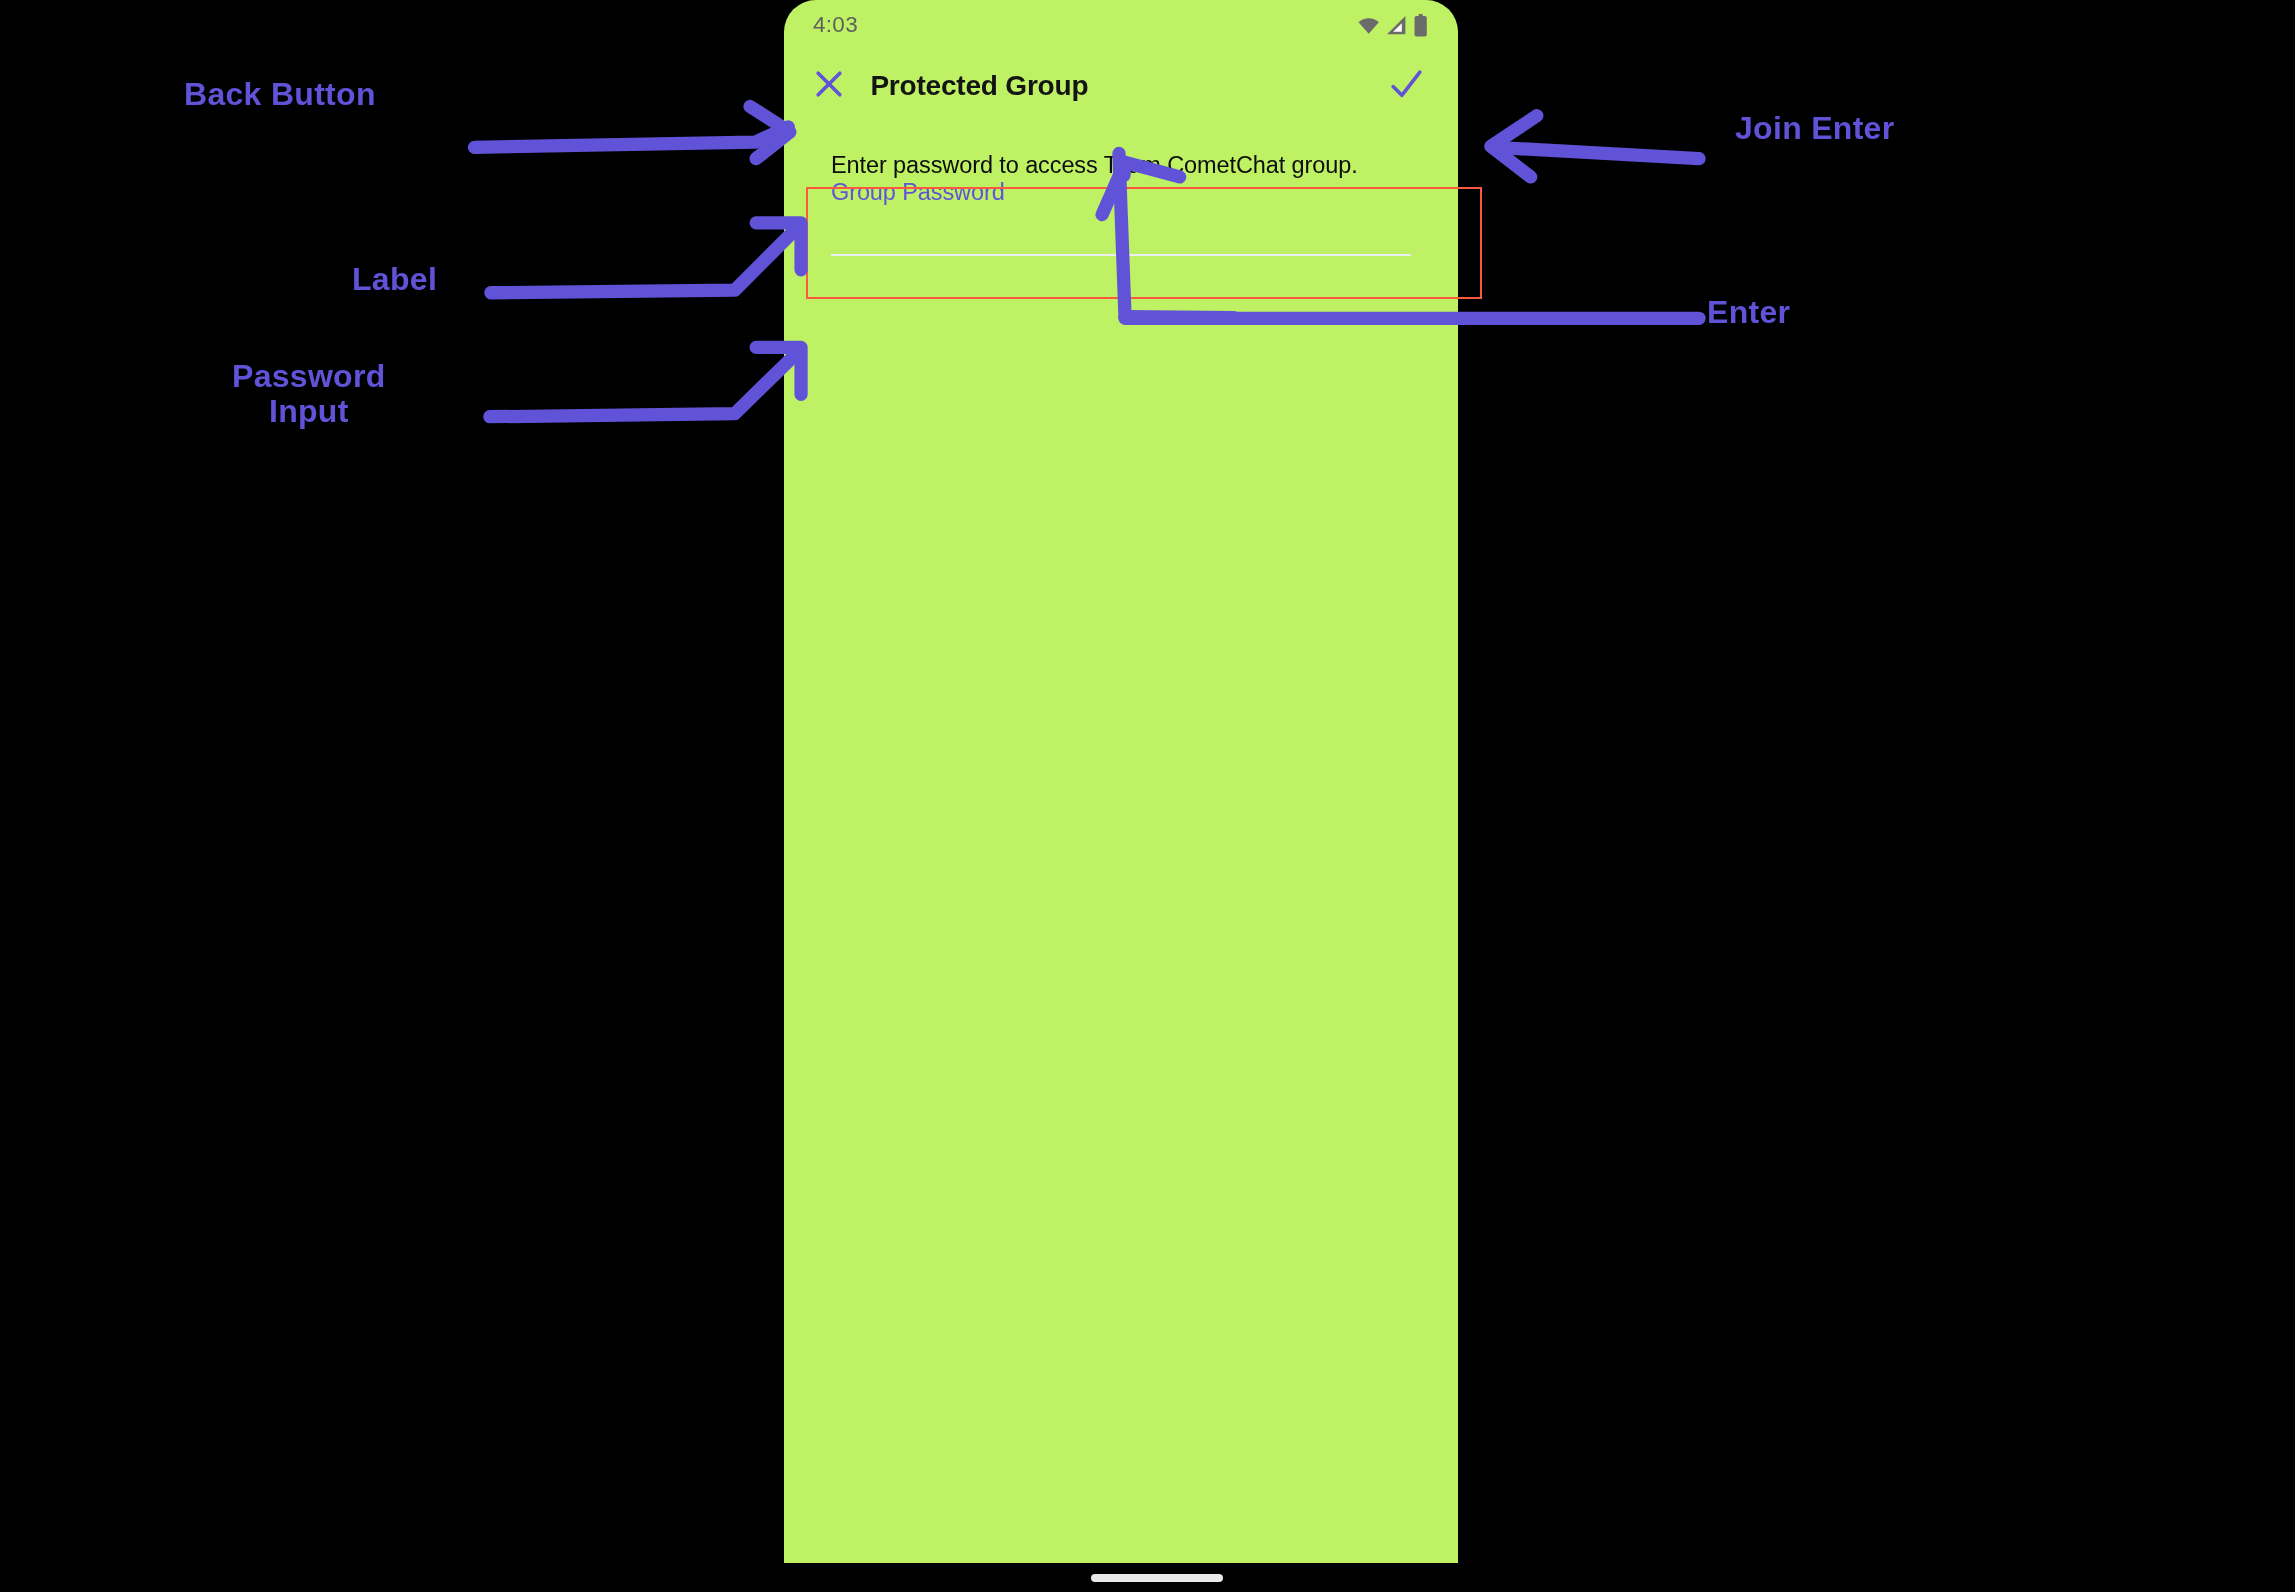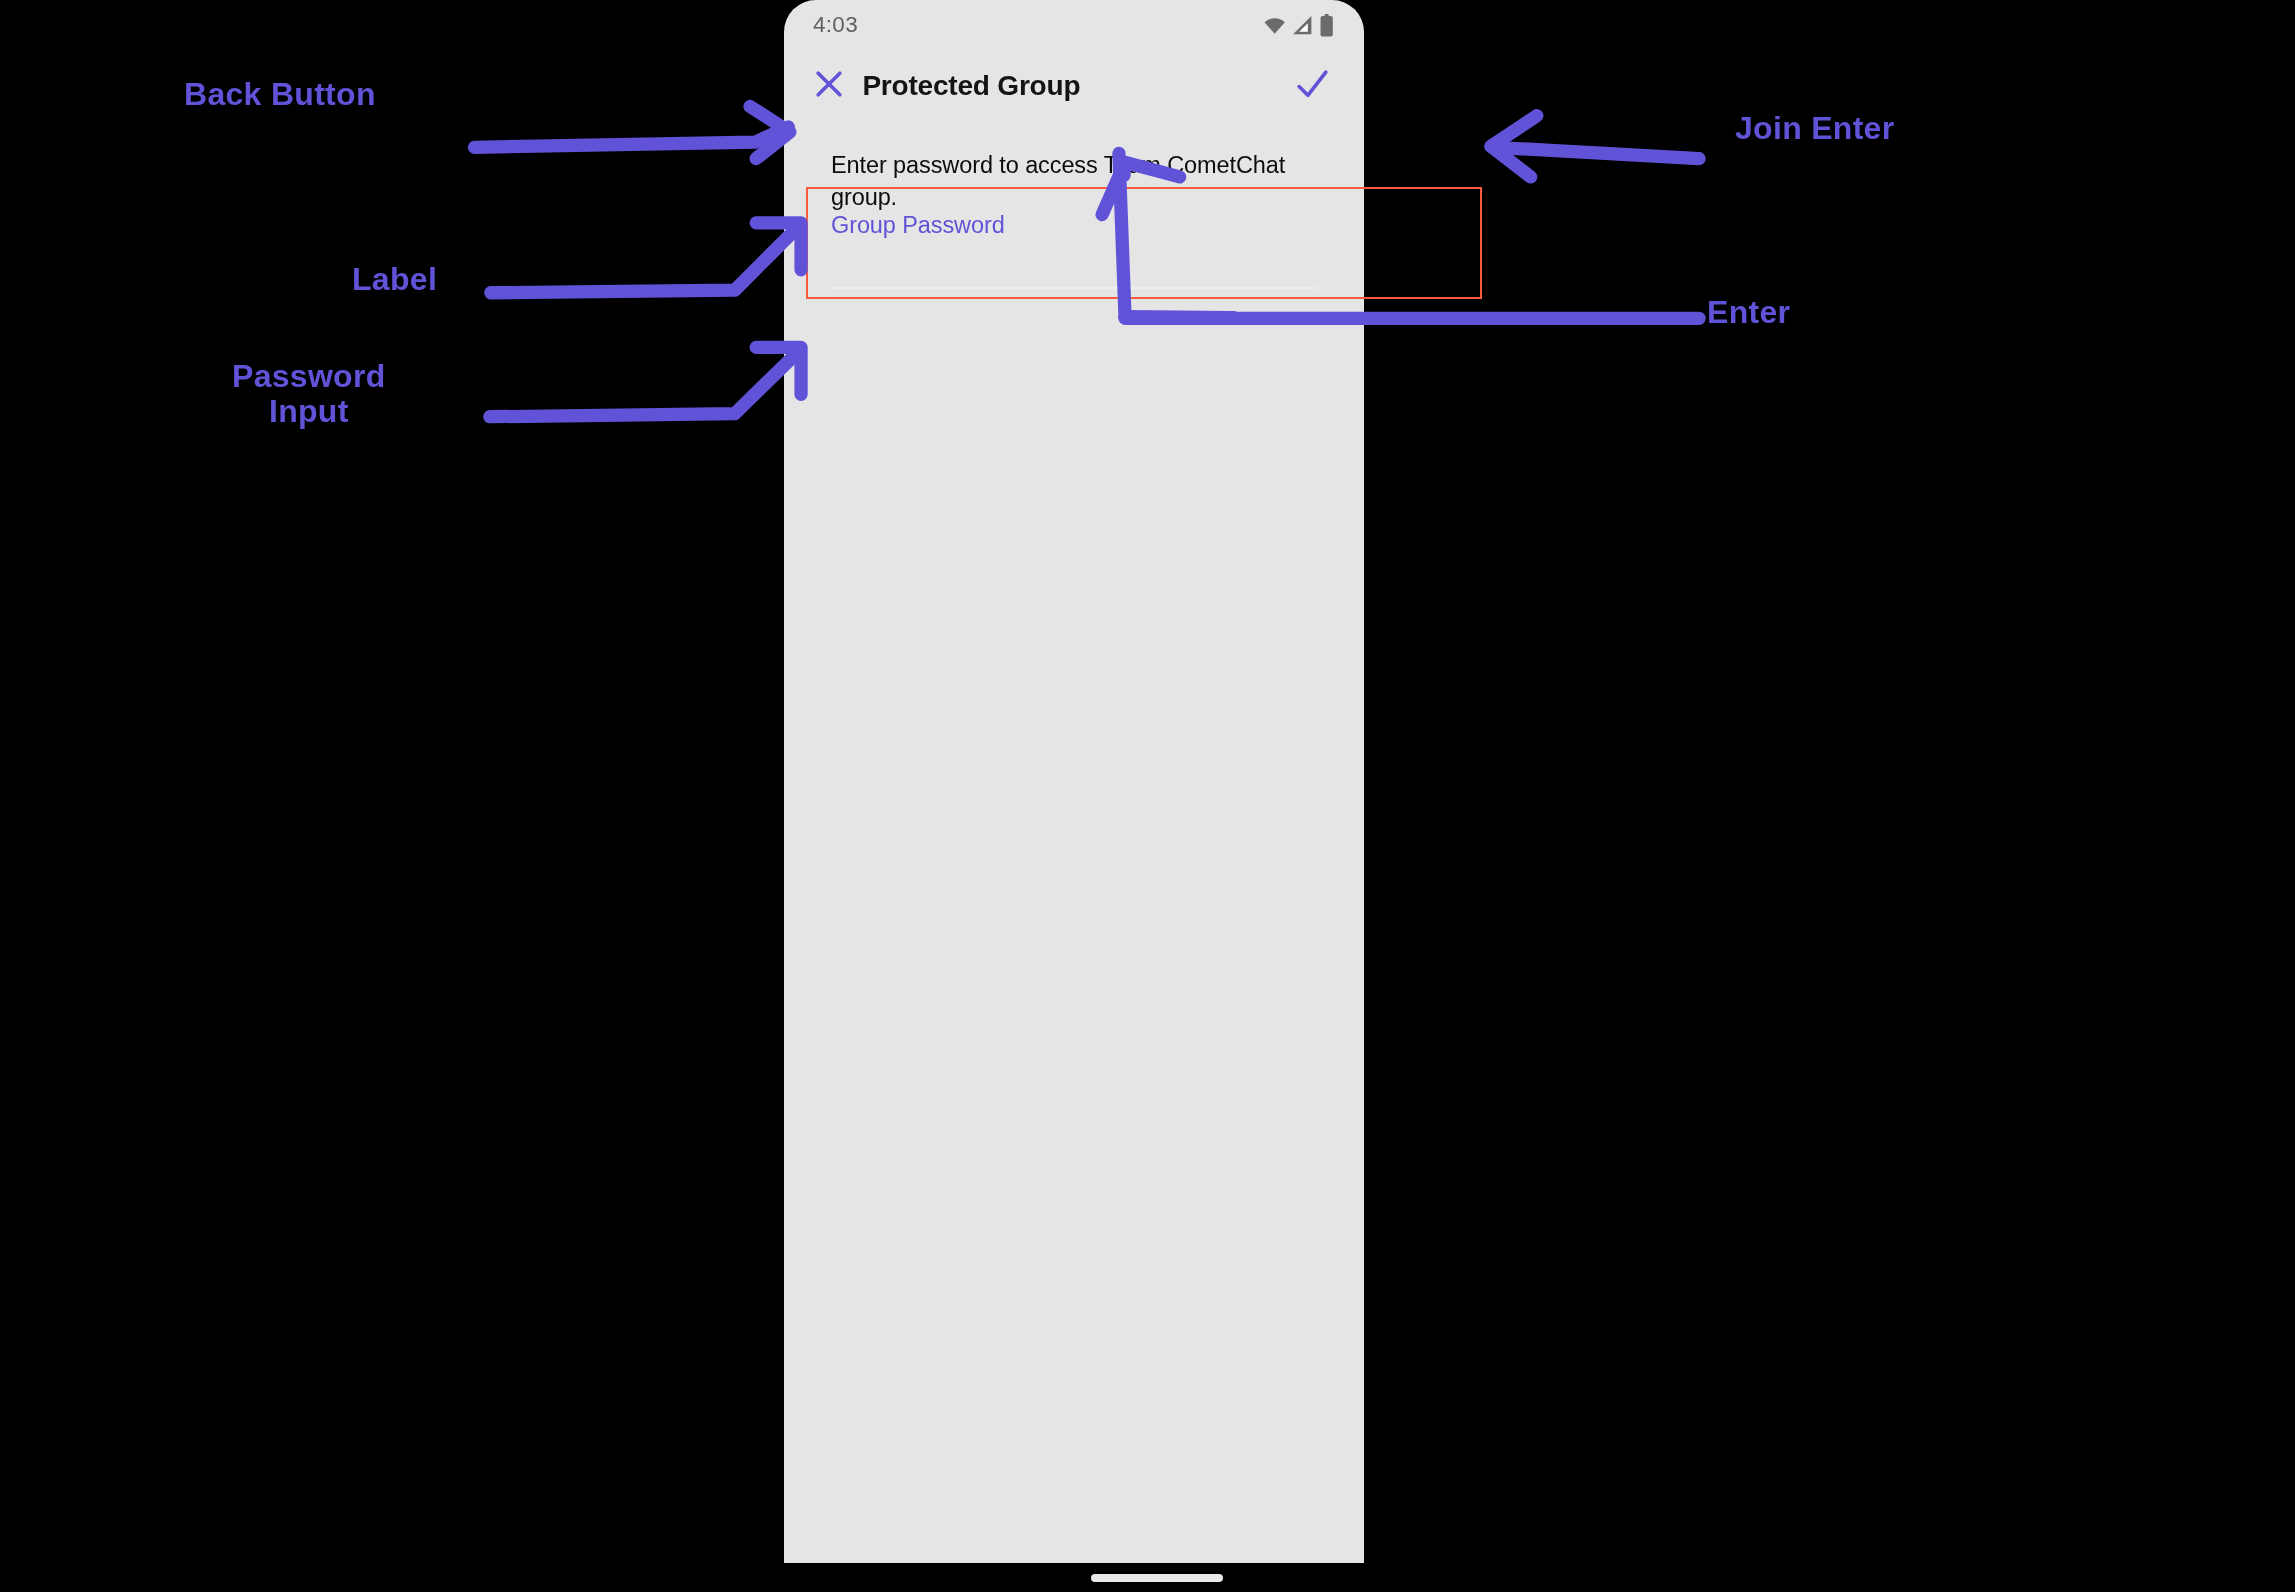--- a/index.html
+++ b/index.html
@@ -13,23 +13,23 @@
     position: relative;
     overflow: hidden;
     font-family: "Liberation Sans", sans-serif;
   }
 
   
   #phone-frame {
     position: absolute;
     left: 784px;
     top: 0px;
-    width: 580px;
+    width: 674px;
     height: 1563px;
-    background: #e5e5e5;
+    background: #bef264;
     border-radius: 32px 32px 0 0;
     overflow: hidden;
   }
 
   
   #status-bar {
     position: absolute;
     left: 0; top: 0;
     width: 100%;
     height: 51px;
@@ -67,21 +67,21 @@
   #close-button {
     width: 49px; height: 49px;
     display: flex; align-items: center; justify-content: center;
     cursor: pointer;
     background: none; border: none; padding: 0;
   }
   #app-bar-title {
     font-size: 28px;
     font-weight: 700;
     color: #141414;
-    margin-left: 9px;
+    margin-left: 17px;
     letter-spacing: -0.2px;
     white-space: nowrap;
   }
   #join-button {
     margin-left: auto;
     width: 49px; height: 49px;
     display: flex; align-items: center; justify-content: center;
     cursor: pointer;
     background: none; border: none; padding: 0;
   }

